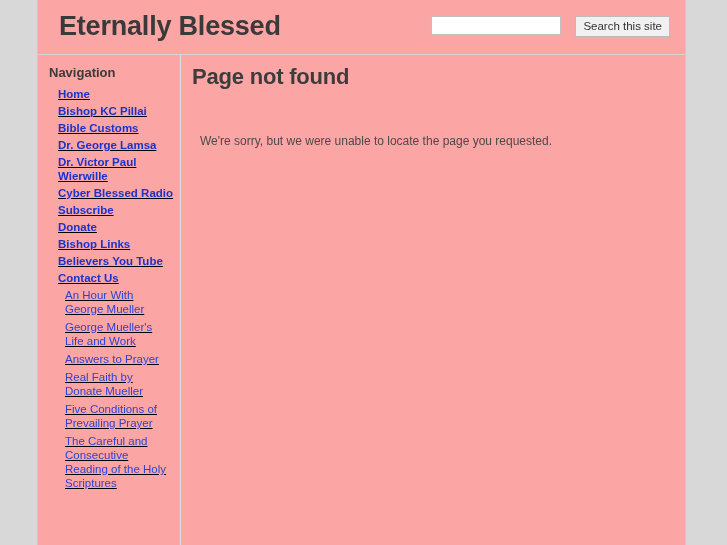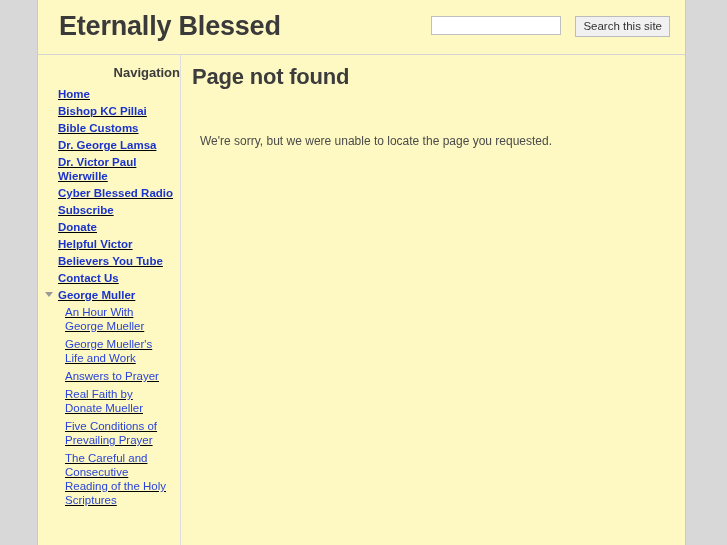--- a/index.html
+++ b/index.html
@@ -13,21 +13,21 @@
     font-family: "Liberation Sans", sans-serif;
     overflow: hidden;
   }
 
   #page {
     position: absolute;
     left: 37px;
     top: 0;
     width: 649px;
     height: 545px;
-    background: #fef9c3;
+    background: #fca5a5;
     border-left: 1px solid #c9c9c9;
     border-right: 1px solid #c9c9c9;
     box-sizing: border-box;
     overflow: hidden;
   }
 
   
   #header {
     position: relative;
     height: 55px;
@@ -92,21 +92,20 @@
     height: 490px;
     border-right: 1px solid #dedede;
     box-sizing: border-box;
     padding: 10px 0 0 0;
   }
   #nav-heading {
     font-size: 13px;
     font-weight: bold;
     color: #3b3b3b;
     margin: 0 0 6px 11px;
-    text-align: right;
   }
   .nav-list {
     list-style: none;
     margin: 0;
     padding: 0;
     text-decoration: underline;
   }
   .nav-item {
     position: relative;
     padding: 1px 6px 2px 20px;
@@ -220,35 +219,31 @@
 
         <li class="nav-item">
           <a>Subscribe</a>
         </li>
 
         <li class="nav-item">
           <a>Donate</a>
         </li>
 
         <li class="nav-item">
-          <a>Helpful Victor</a>
+          <a>Bishop Links</a>
         </li>
 
         <li class="nav-item">
           <a>Believers You Tube</a>
         </li>
 
         <li class="nav-item">
           <a>Contact Us</a>
         </li>
 
-        <li class="nav-item">
-          <span class="toggle-icon"></span>
-          <a>George Muller</a>
-        </li>
 
         <ul class="sub-list">
           <li class="sub-item">
             <a>An Hour With George Mueller</a>
           </li>
           <li class="sub-item">
             <a>George Mueller's Life and Work</a>
           </li>
           <li class="sub-item">
             <a>Answers to Prayer</a>

